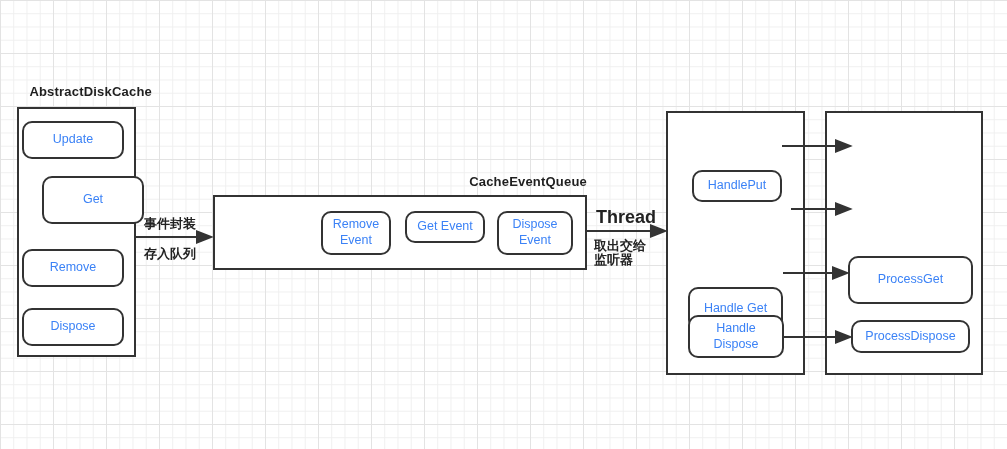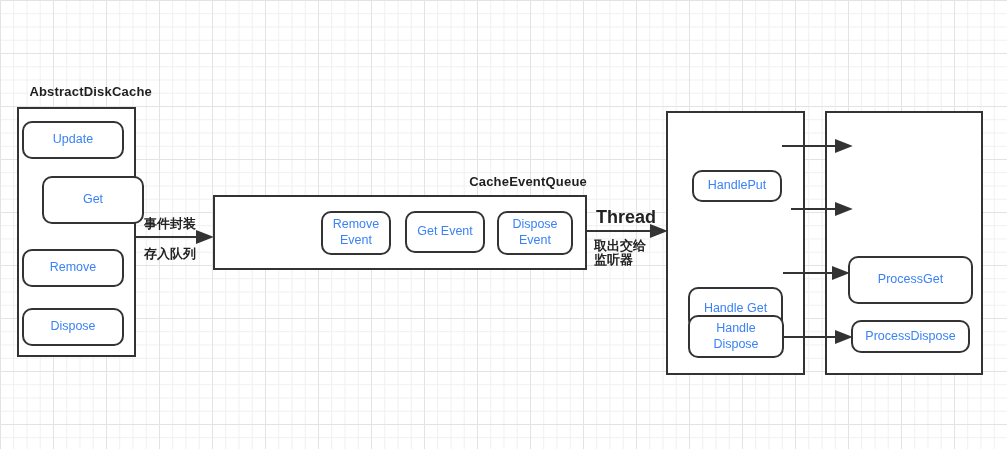--- a/index.html
+++ b/index.html
@@ -74,21 +74,21 @@
   <div class="container-box" style="left:17px; top:107px; width:119px; height:250px;"></div>
   <div class="node" style="left:22px; top:121px; width:102px; height:38px;">Update</div>
   <div class="node" style="left:22px; top:176px; width:102px; height:48px;margin-left:20px;">Get</div>
   <div class="node" style="left:22px; top:249px; width:102px; height:38px;">Remove</div>
   <div class="node" style="left:22px; top:308px; width:102px; height:38px;">Dispose</div>
 
   <div class="group-title" style="left:237px; top:174px; width:350px;">CacheEventQueue</div>
   <div class="container-box" style="left:213px; top:195px; width:374px; height:75px;"></div>
   <div class="node" style="left:321px; top:211px; width:70px; height:44px;">Remove
 Event</div>
-  <div class="node" style="left:405px; top:211px; width:80px; height:42px;">Get Event</div>
+  <div class="node" style="left:405px; top:211px; width:80px; height:32px;">Get Event</div>
   <div class="node" style="left:497px; top:211px; width:76px; height:44px;">Dispose
 Event</div>
 
   <div class="container-box" style="left:666px; top:111px; width:139px; height:264px;"></div>
   <div class="node" style="left:692px; top:130px; width:90px; height:32px;margin-top:40px;">HandlePut</div>
   <div class="node" style="left:688px; top:251px; width:95px; height:43px;margin-top:36px;">Handle Get</div>
   <div class="node" style="left:688px; top:315px; width:96px; height:43px;">Handle
 Dispose</div>
 
   <div class="container-box" style="left:825px; top:111px; width:158px; height:264px;"></div>

